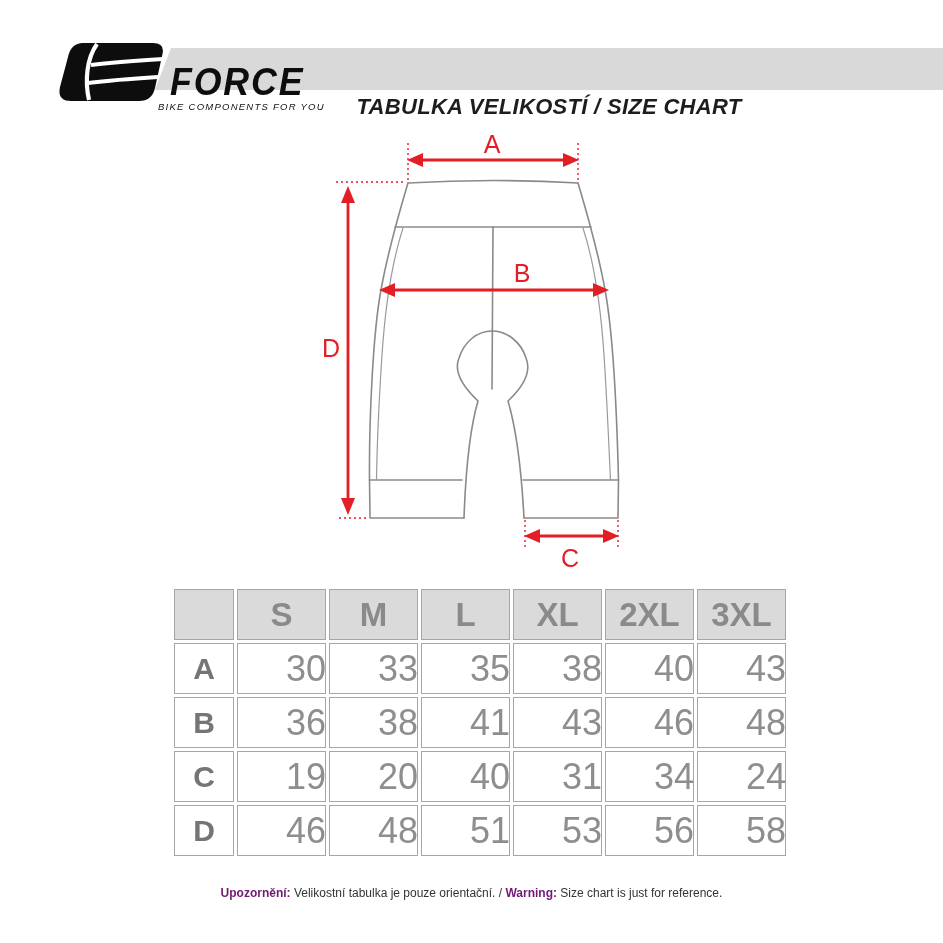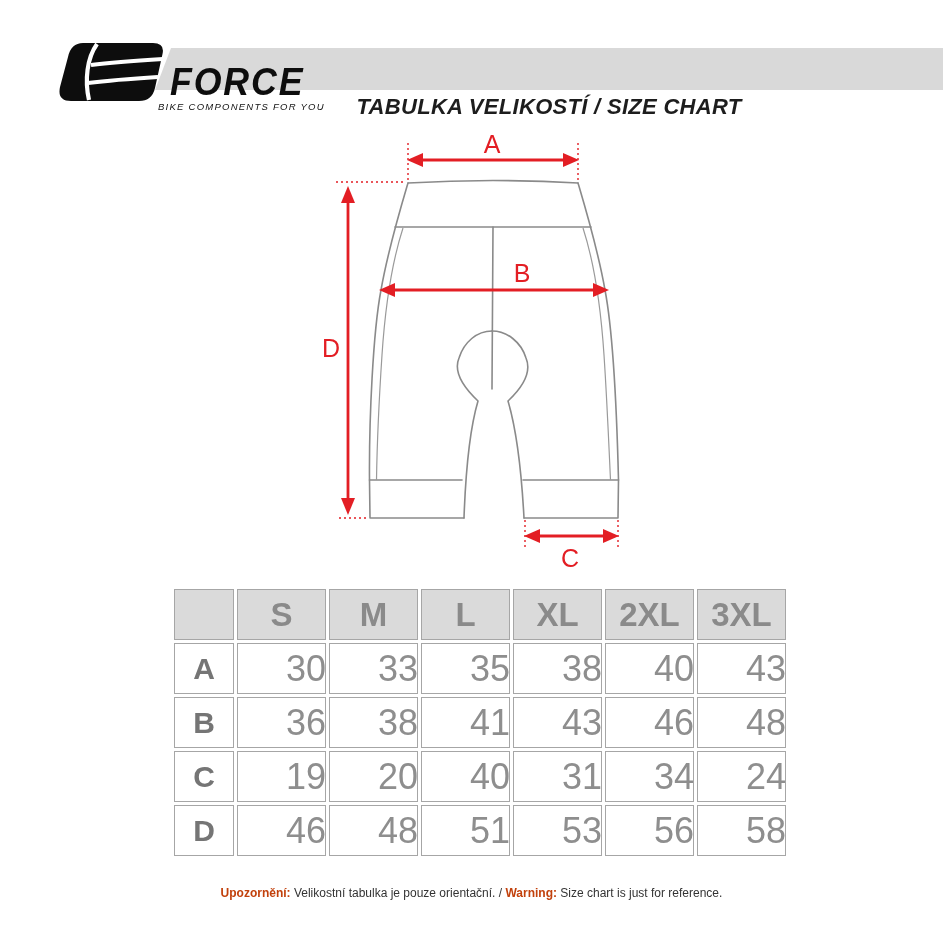--- a/index.html
+++ b/index.html
@@ -34,21 +34,21 @@
               height:49px;padding:0;background:#fff;}
   #size-table col.lbl{width:60px;}
   #size-table .hdr{background:#dadada;color:#8a8a8a;font-weight:bold;font-size:33px;}
   #size-table .corner{background:#dadada;}
   #size-table .rowlbl{color:#757575;font-weight:bold;font-size:30px;}
   #size-table .val{color:#8e8e8e;font-weight:normal;font-size:36px;padding-left:48px;}
 
   
   #footer{position:absolute;left:0;top:885px;width:943px;text-align:center;color:#333;
           font-size:12px;line-height:17px;white-space:pre-wrap;}
-  #footer b{color:#c2410c;}
+  #footer b{color:#701a75;}
 </style>
 </head>
 <body>
 
 <div id="page">
 
   <div id="band"></div>
   <div id="title">TABULKA VELIKOSTÍ / SIZE CHART</div>
 
   <div id="logo">

